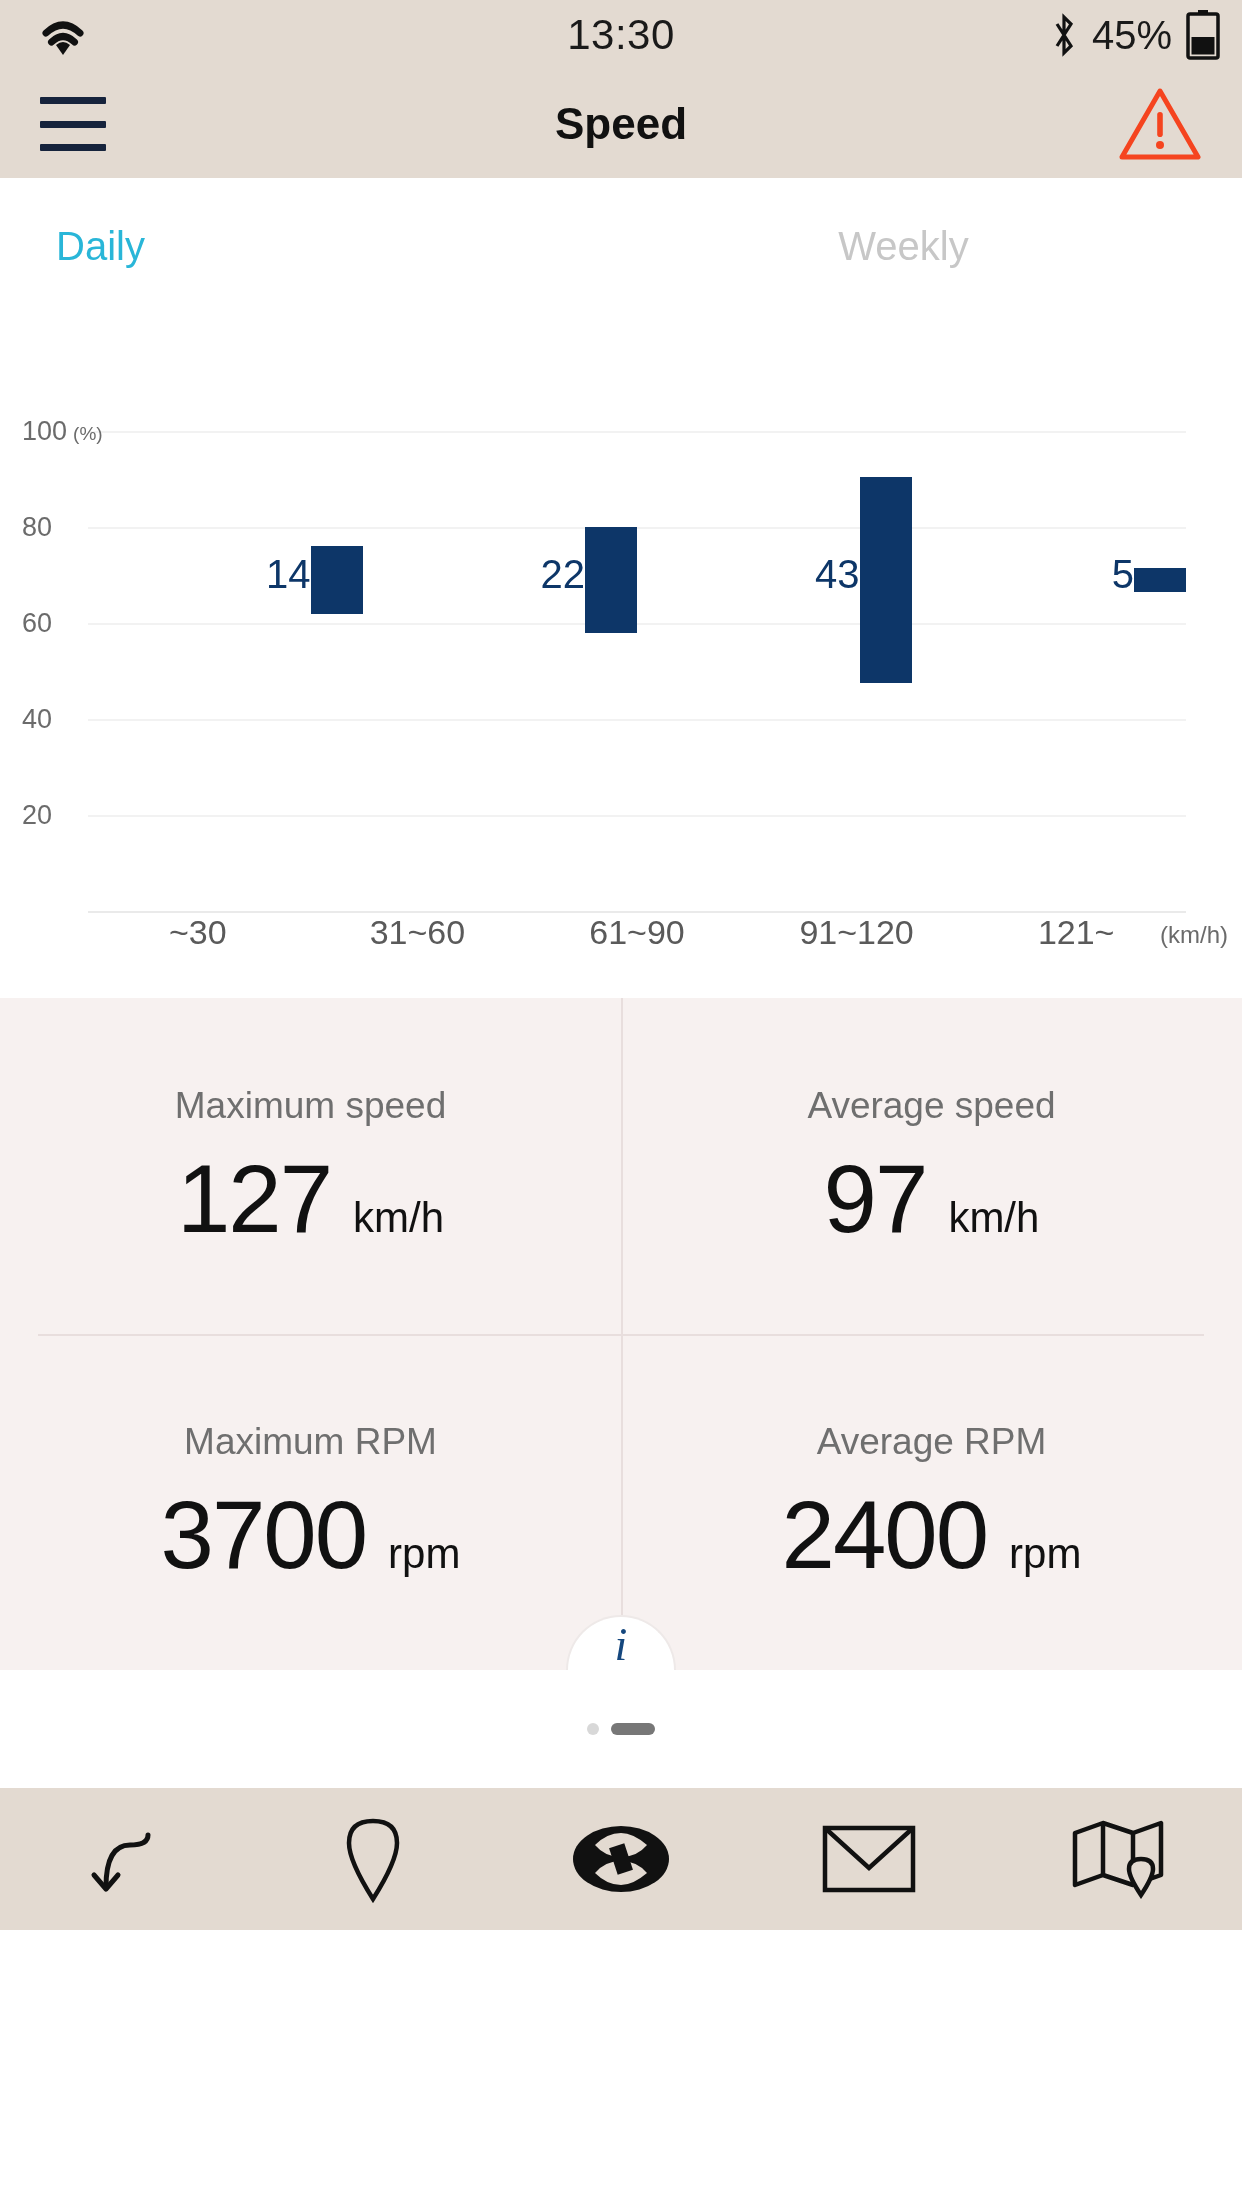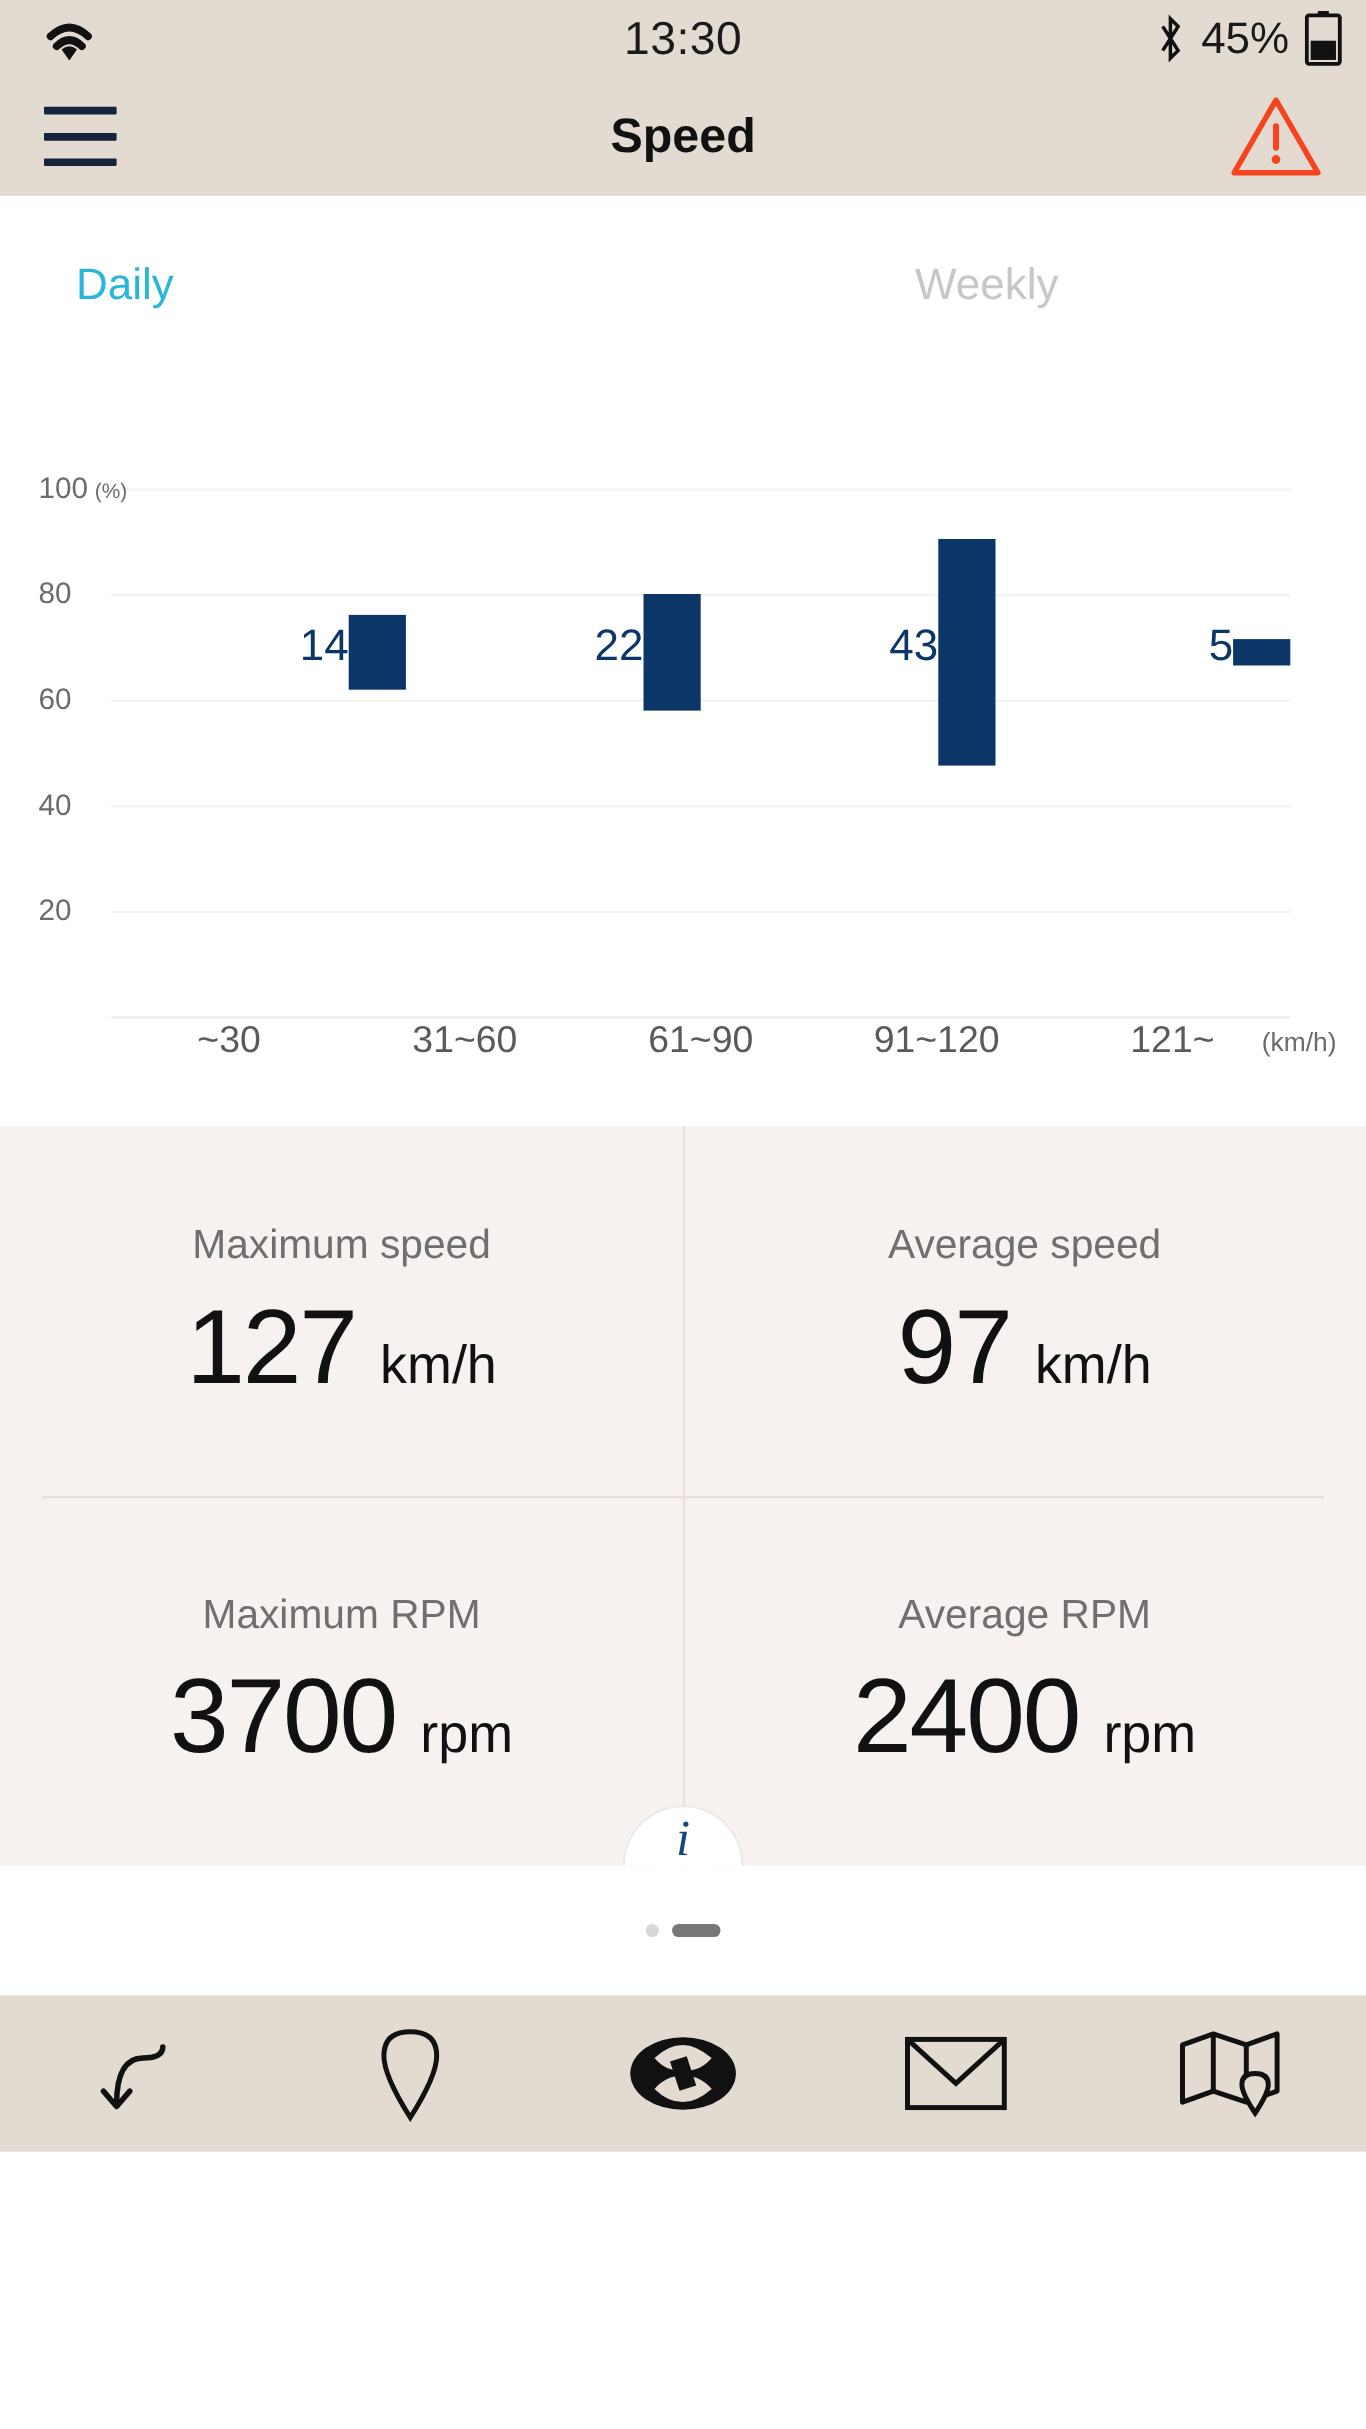--- a/index.html
+++ b/index.html
@@ -38,21 +38,21 @@
     display:flex; flex-direction:column; justify-content:space-between;
   }
   #menu-button span { display:block; height:7px; background:#16233c; border-radius:1px; }
   #page-title {
     position:absolute; left:0; right:0; text-align:center;
     font-size:44px; font-weight:bold; color:#111;
   }
   #warning-button { position:absolute; right:40px; width:84px; height:78px; }
 
   
-  #chart-card { background:#fff; padding:13px; }
+  #chart-card { background:#fff; padding:0; }
   #tab-bar {
     display:flex; padding:46px 56px 0 56px;
   }
   .tab {
     flex:1; font-size:40px; text-align:left; color:#c7c7c7;
   }
   .tab:nth-child(2){ text-align:center; }
   .tab:nth-child(3){ text-align:right; }
   .tab.active { color:#29b6d8; }
 
@@ -96,21 +96,21 @@
     display:grid; grid-template-columns:1fr 1fr; grid-template-rows:1fr 1fr;
     height:100%;
   }
   .stat-cell {
     display:flex; flex-direction:column;
     align-items:center; justify-content:center;
   }
   .stat-label { font-size:37px; color:#6f6f6f; margin-bottom:24px; }
   .stat-value { display:flex; align-items:baseline; }
   .stat-num { font-size:96px; color:#111; line-height:1; letter-spacing:-2px; }
-  .stat-unit { font-size:49px; color:#111; margin-left:22px; }
+  .stat-unit { font-size:42px; color:#111; margin-left:22px; }
   #v-divider {
     position:absolute; left:50%; top:0; bottom:0;
     width:2px; background:#e8dedd;
   }
   #h-divider {
     position:absolute; left:38px; right:38px; top:50%;
     height:2px; background:#e8dedd;
   }
 
   

